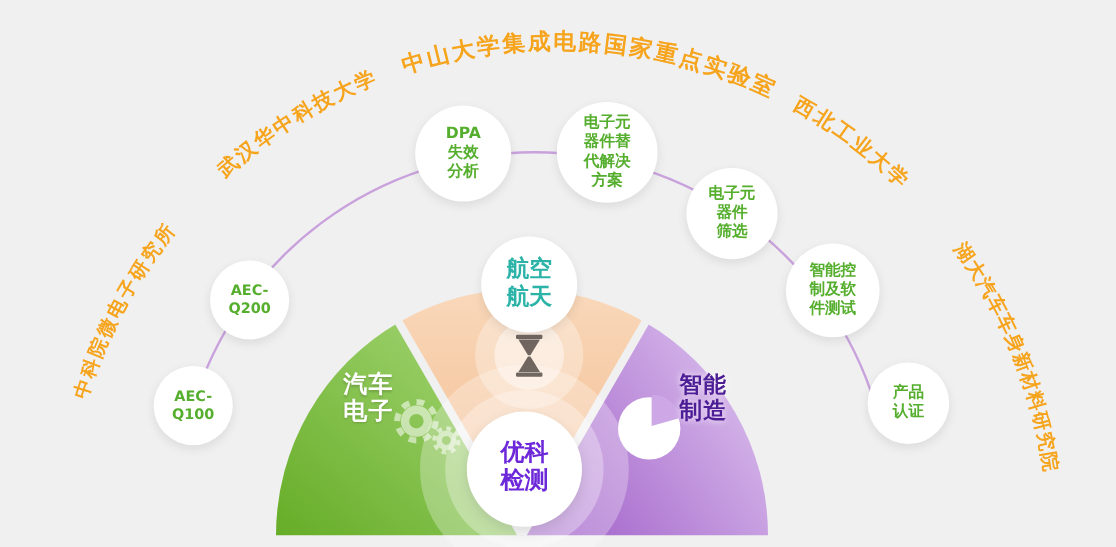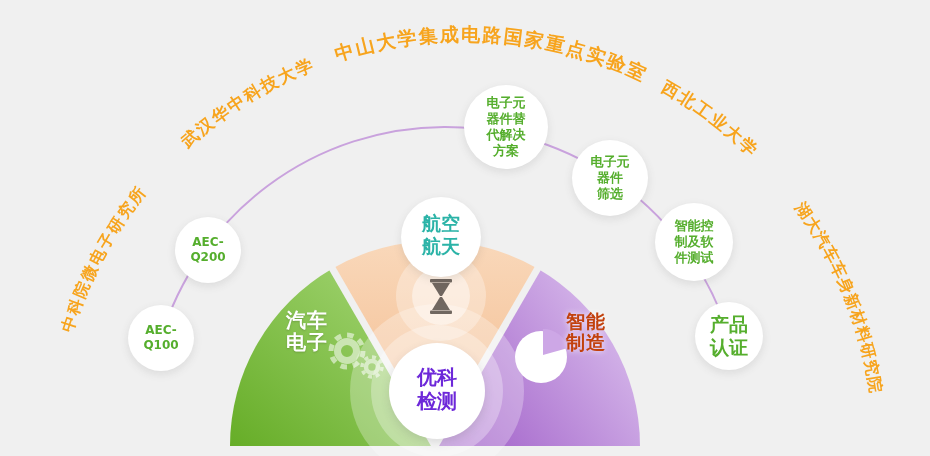--- a/index.html
+++ b/index.html
@@ -10,21 +10,21 @@
     position:absolute;background:#ffffff;border-radius:50%;
     display:flex;align-items:center;justify-content:center;text-align:center;
     font-weight:bold;color:#55ae2d;white-space:pre-line;line-height:1.22;
     box-shadow:0 3px 8px rgba(80,80,80,0.13);
   }
   .sector-label{
     position:absolute;font-weight:bold;white-space:pre-line;
     line-height:1.12;letter-spacing:1px;text-align:center;
   }
   .label-automotive{color:#ffffff;text-shadow:0 1px 2px rgba(0,0,0,0.18);}
-  .label-manufacturing{color:#c2410c;text-shadow:0 0 6px rgba(255,255,255,0.9);}
+  .label-manufacturing{color:#4c1d95;text-shadow:0 0 6px rgba(255,255,255,0.9);}
   .label-aerospace{color:#2bb3a7;}
   .label-center{color:#6d28d9;font-family:Liberation Mono, monospace;}
   .inst{font-weight:bold;fill:#f7a41d;}
 </style>
 </head>
 <body>
 
 <div class="stage">
 
   <svg class="svg-layer" width="930" height="456" viewBox="0 0 930 456">
@@ -91,31 +91,34 @@
     </text>
     <text class="inst" font-size="16" letter-spacing="1">
       <textPath href="#instArc" startOffset="81%">湖大汽车车身新材料研究院</textPath>
     </text>
   </svg>
 
   <div class="bubble" style="left:128px;top:305px;width:66px;height:66px;font-size:12px;">AEC-
 Q100</div>
   <div class="bubble" style="left:175px;top:217px;width:66px;height:66px;font-size:12px;">AEC-
 Q200</div>
+  <div class="bubble" style="left:346px;top:88px;width:80px;height:80px;font-size:13px;">DPA
+失效
+分析</div>
   <div class="bubble" style="left:464px;top:85px;width:84px;height:84px;font-size:13px;">电子元
 器件替
 代解决
 方案</div>
   <div class="bubble" style="left:572px;top:140px;width:76px;height:76px;font-size:13px;">电子元
 器件
 筛选</div>
   <div class="bubble" style="left:655px;top:203px;width:78px;height:78px;font-size:13px;">智能控
 制及软
 件测试</div>
-  <div class="bubble" style="left:695px;top:302px;width:68px;height:68px;font-size:19px;">产品
+  <div class="bubble" style="left:723px;top:302px;width:68px;height:68px;font-size:13px;">产品
 认证</div>
 
   <div class="sector-label label-automotive" style="left:286px;top:309px;font-size:20px;">汽车
 电子</div>
   <div class="sector-label label-manufacturing" style="left:566px;top:311px;font-size:19px;">智能
 制造</div>
 
   <div class="bubble label-aerospace" style="left:401px;top:197px;width:80px;height:80px;font-size:19px;color:#2bb3a7;font-family:Liberation Mono, monospace;">航空
 航天</div>
 

